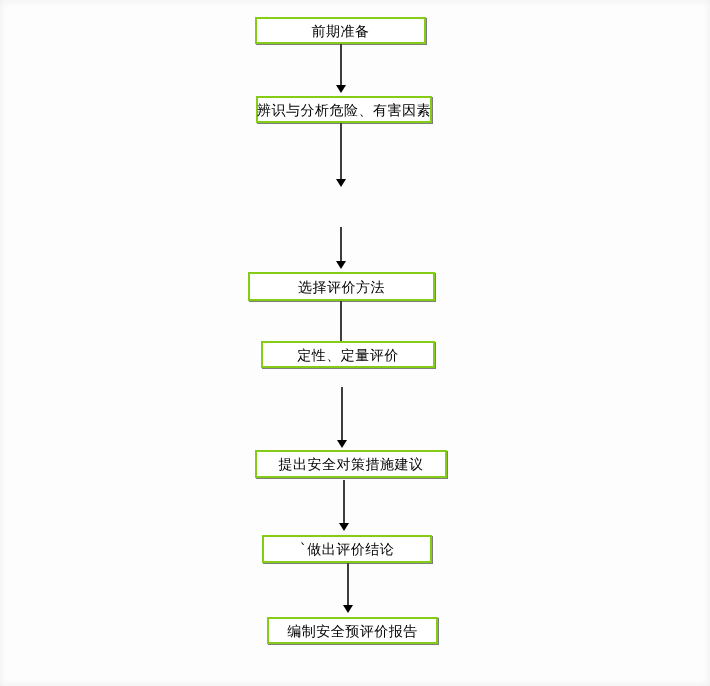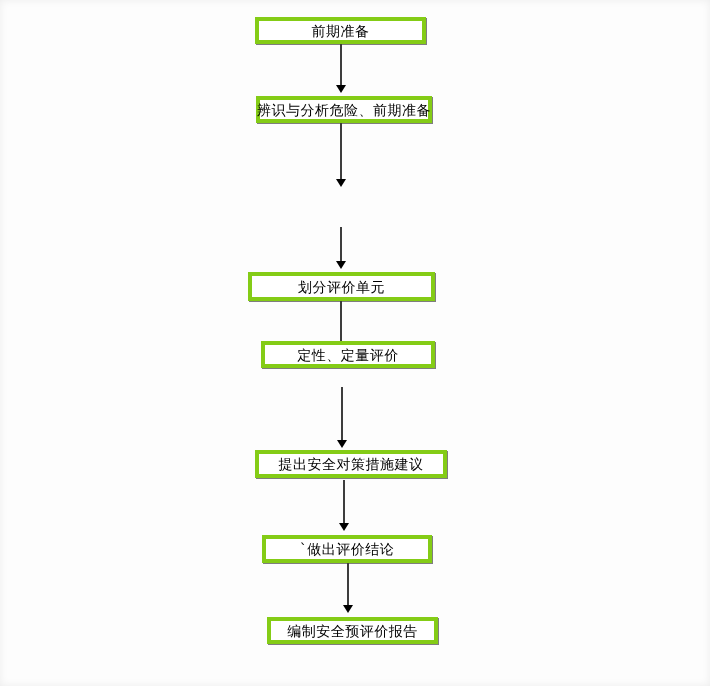--- a/index.html
+++ b/index.html
@@ -12,21 +12,21 @@
     position: relative;
     width: 710px;
     height: 686px;
     background: #fdfdfd;
     box-shadow: inset 0 0 8px rgba(0,0,0,0.07);
     overflow: hidden;
   }
   .node {
     position: absolute;
     background: #ffffff;
-    border: 4px solid #84cc16;
+    border: 2px solid #84cc16;
     box-shadow: 1px 1px 0 rgba(0,0,0,0.5);
     display: flex;
     align-items: center;
     justify-content: center;
     box-sizing: border-box;
   }
   .node span {
     font-size: 14px;
     color: #000000;
     letter-spacing: 0.5px;
@@ -66,36 +66,36 @@
   <div class="node" style="left:255px; top:17px; width:171px; height:27px;">
     <span>前期准备</span>
   </div>
 
   <div class="arrow" style="left:336px; top:44px; height:49px;">
     <div class="stem"></div>
     <div class="head"></div>
   </div>
 
   <div class="node" style="left:256px; top:96px; width:176px; height:27px;">
-    <span>辨识与分析危险、前期准备</span>
+    <span>辨识与分析危险、有害因素</span>
   </div>
 
   <div class="arrow" style="left:336px; top:123px; height:64px;">
     <div class="stem"></div>
     <div class="head"></div>
   </div>
 
 
   <div class="arrow" style="left:336px; top:227px; height:42px;">
     <div class="stem"></div>
     <div class="head"></div>
   </div>
 
   <div class="node" style="left:248px; top:272px; width:187px; height:29px;">
-    <span>划分评价单元</span>
+    <span>选择评价方法</span>
   </div>
 
   <div class="arrow" style="left:336px; top:301px; height:55px;">
     <div class="stem"></div>
     <div class="head"></div>
   </div>
 
   <div class="node" style="left:261px; top:341px; width:174px; height:27px;">
     <span>定性、定量评价</span>
   </div>

